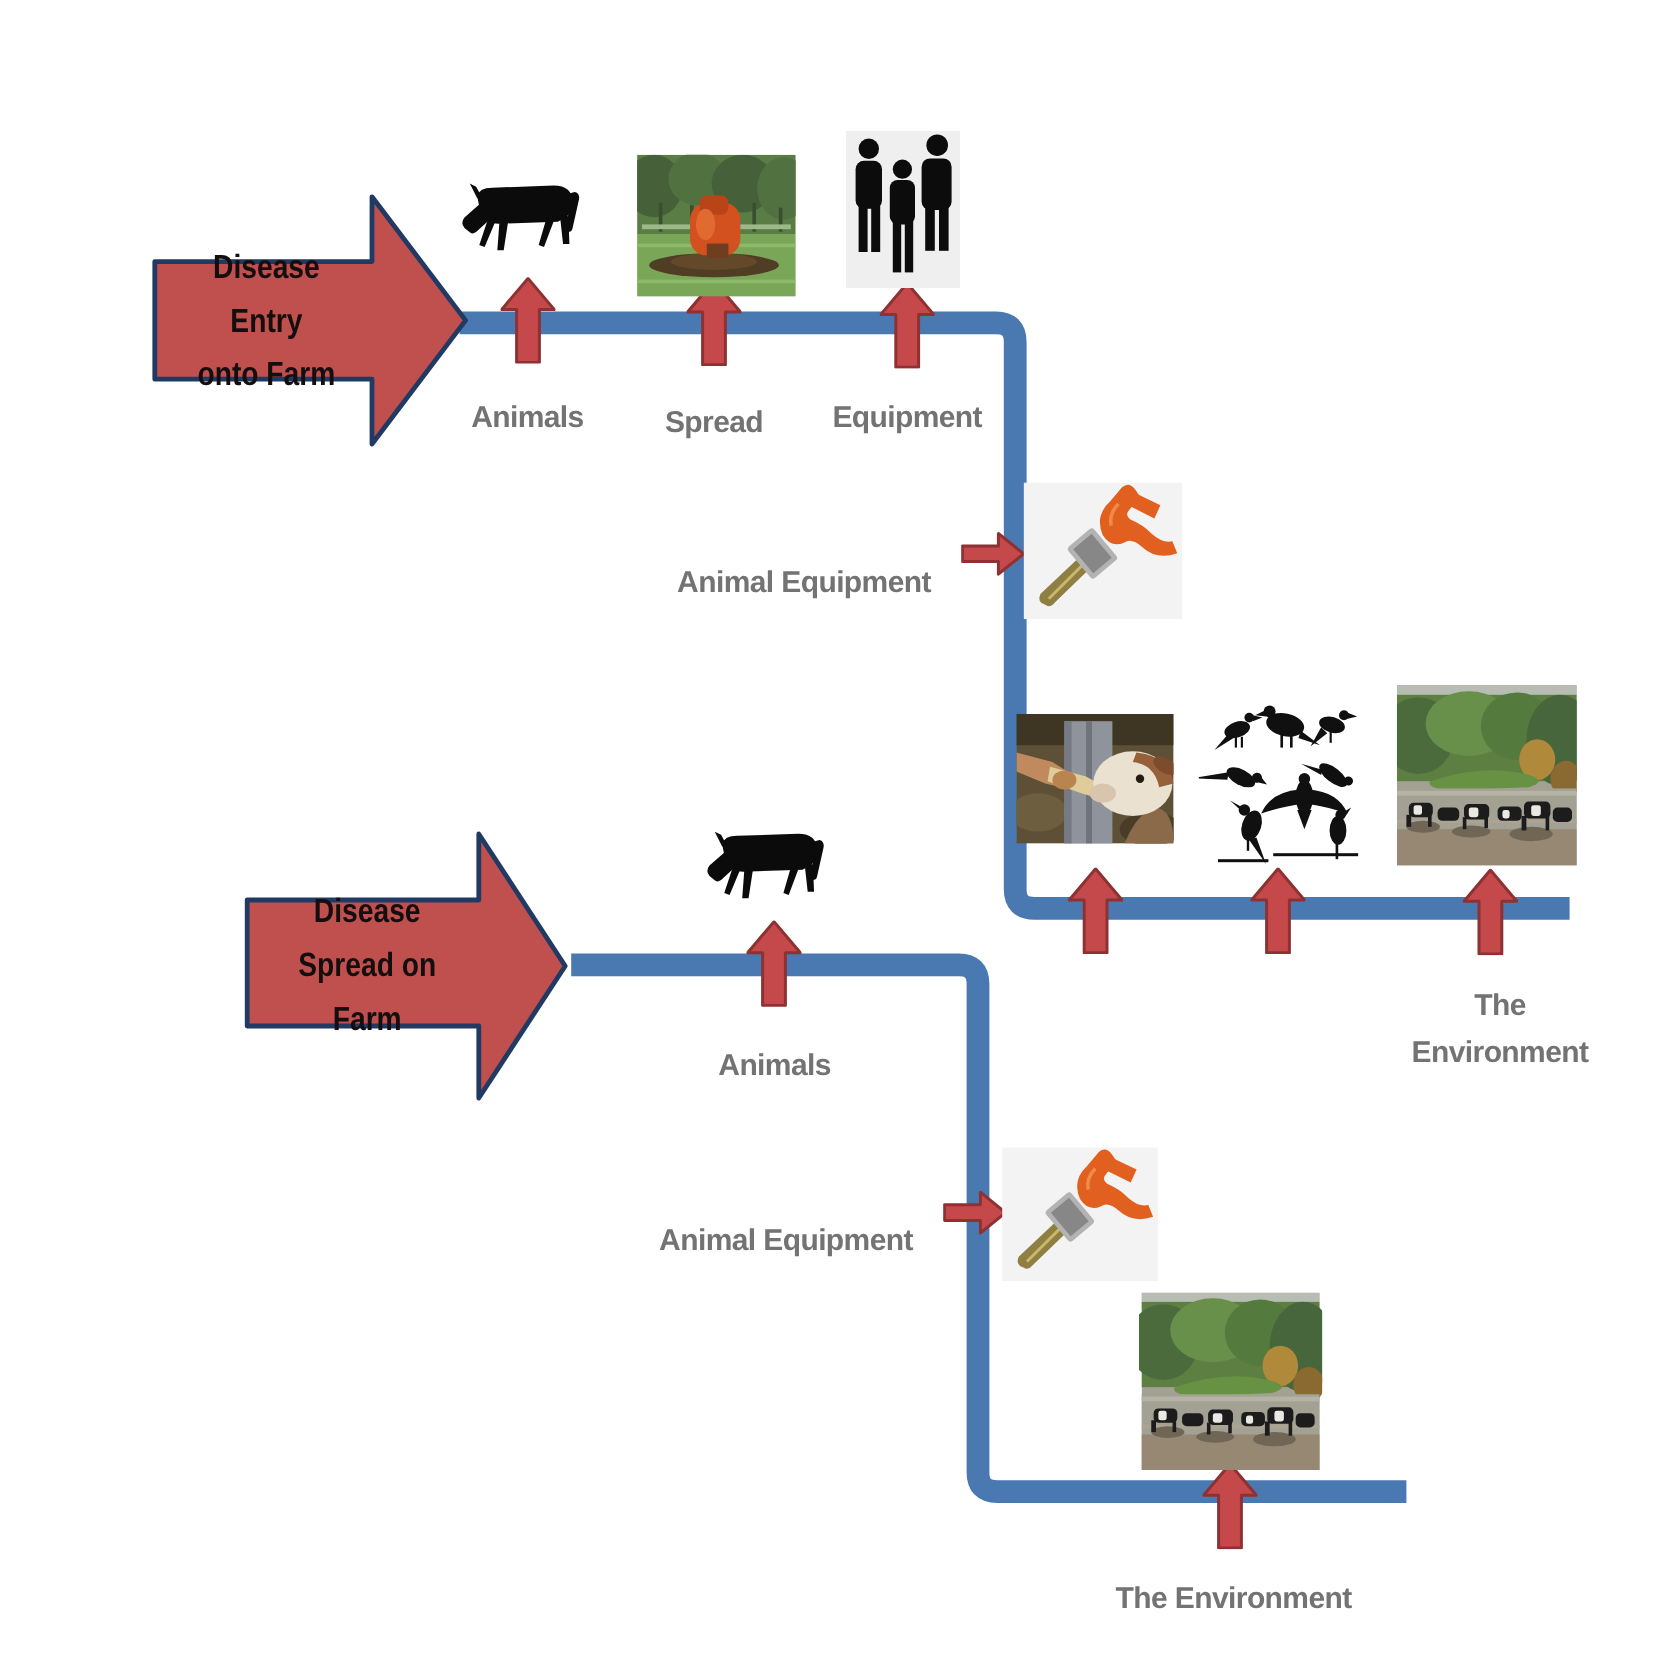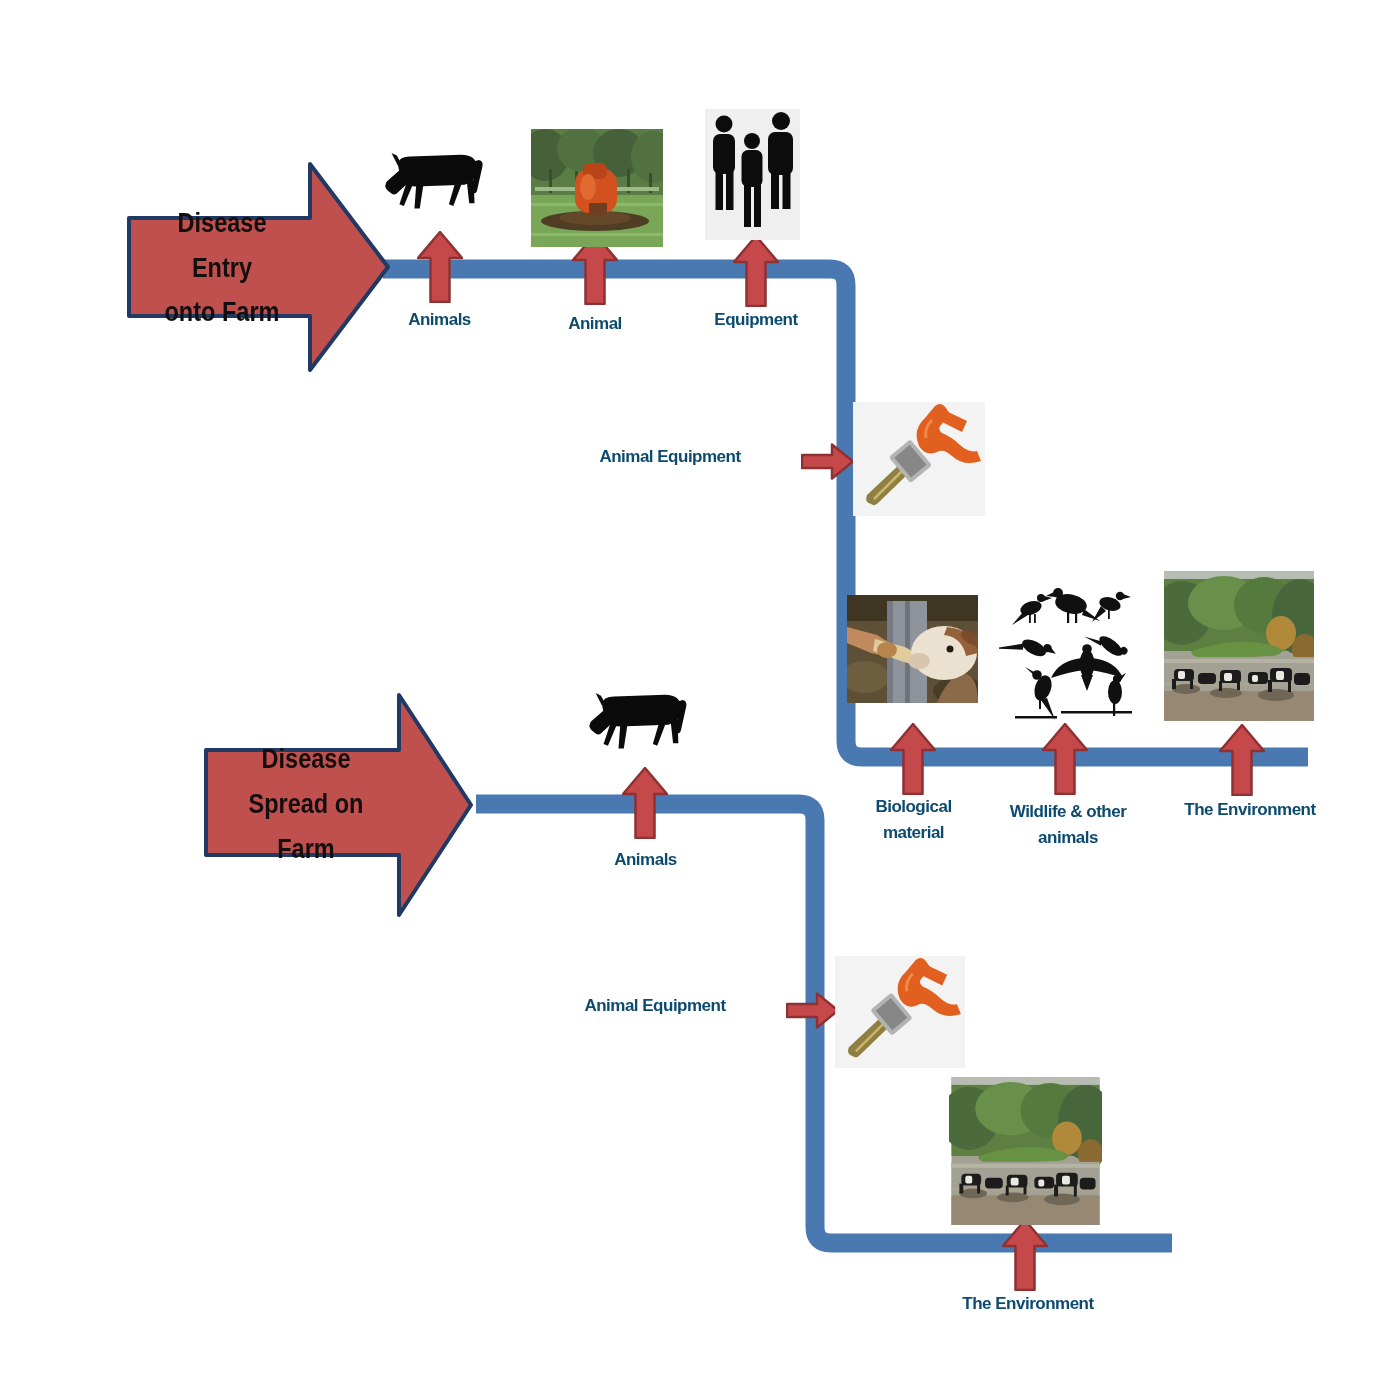--- a/index.html
+++ b/index.html
@@ -1,20 +1,20 @@
 <!DOCTYPE html>
 <html><head>
 <meta charset="utf-8">
 <style>
   html,body{margin:0;padding:0;background:#ffffff;}
   #canvas{position:relative;width:1400px;height:1400px;background:#ffffff;overflow:hidden;
           font-family:"Liberation Sans",sans-serif;}
   .abs{position:absolute;}
-  .lbl{position:absolute;font-weight:bold;font-size:17px;letter-spacing:-0.5px;color:#0c4a6e;
-       line-height:1.55;text-align:center;z-index:4;}
+  .lbl{position:absolute;font-weight:bold;font-size:25px;letter-spacing:-0.5px;color:#737373;
+       line-height:1.55;text-align:center;z-index:4;margin-top:22px;}
   .lbl.right{}
   .banner-text{position:absolute;display:flex;align-items:center;justify-content:center;
        font-weight:bold;font-size:28px;color:#140f0e;line-height:1.6;text-align:center;
        white-space:pre-line;transform:scaleX(.84);transform-origin:center;z-index:5;}
   .z0{z-index:0;} .z1{z-index:1;} .z2{z-index:2;} .z3{z-index:3;}
 </style>
 </head>
 <body>
 
 <div id="canvas">
@@ -290,24 +290,22 @@
     </svg>
 
   <svg class="abs z1" style="left:801px;top:443px" width="53" height="37">
       <use href="#sym-right-arrow"></use>
     </svg>
   <svg class="abs z1" style="left:786px;top:992px" width="53" height="37">
       <use href="#sym-right-arrow"></use>
     </svg>
 
   <div class="lbl" style="left:357px;top:307px;width:165px">Animals</div>
-  <div class="lbl" style="left:515px;top:311px;width:160px">Animal</div>
+  <div class="lbl" style="left:515px;top:311px;width:160px">Spread</div>
   <div class="lbl" style="left:675px;top:307px;width:162px">Equipment</div>
   <div class="lbl right" style="left:545px;top:444px;width:250px">Animal Equipment</div>
-  <div class="lbl" style="left:845px;top:794px;width:137px">Biological material</div>
-  <div class="lbl" style="left:993px;top:799px;width:150px">Wildlife &amp; other animals</div>
   <div class="lbl" style="left:1160px;top:797px;width:180px">The Environment</div>
 
   <div class="lbl" style="left:563px;top:847px;width:165px">Animals</div>
   <div class="lbl right" style="left:530px;top:993px;width:250px">Animal Equipment</div>
   <div class="lbl" style="left:897px;top:1291px;width:262px">The Environment</div>
 
 </div>
 
 </body></html>

